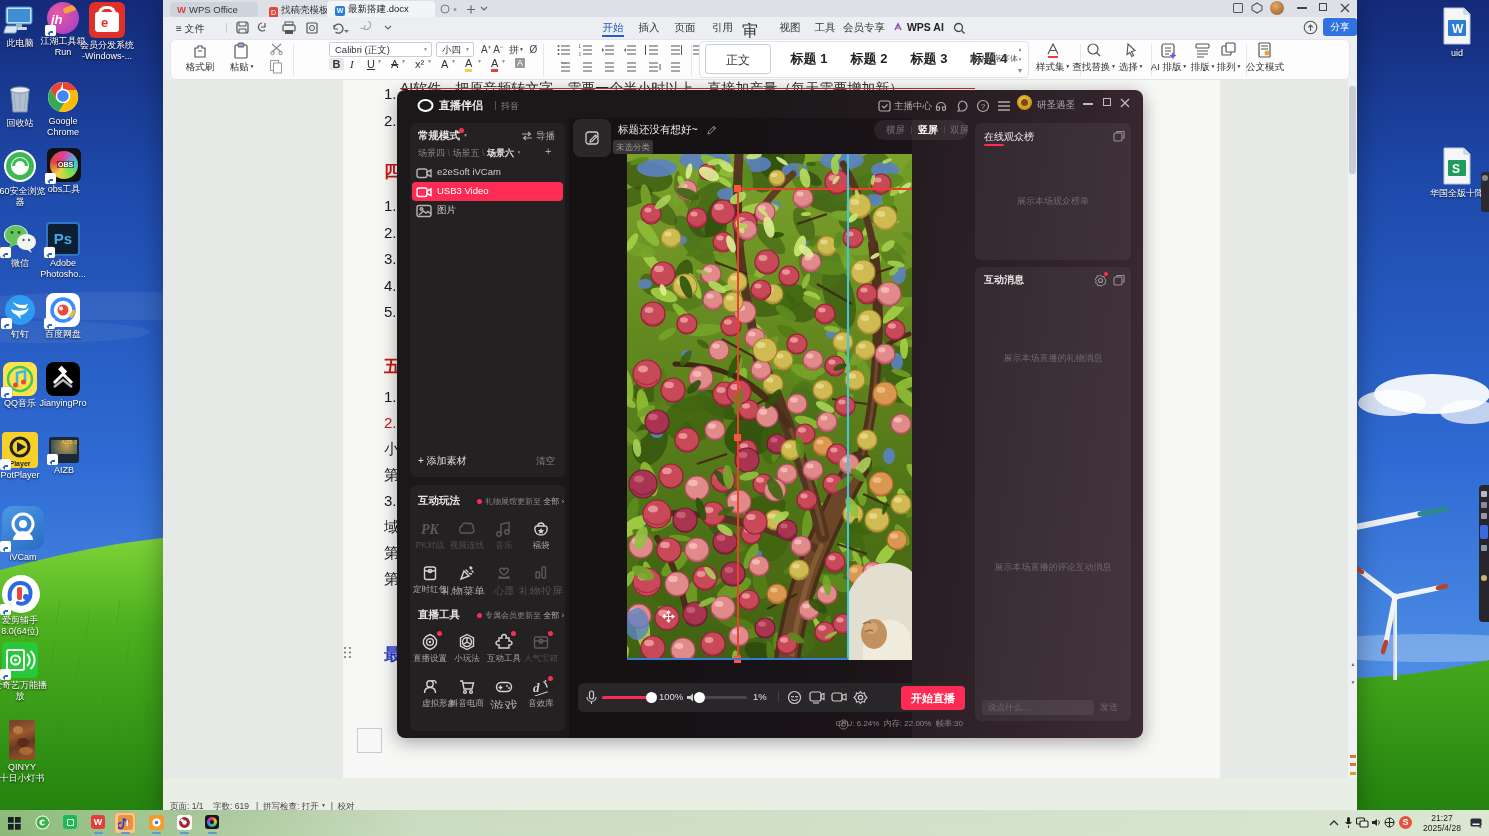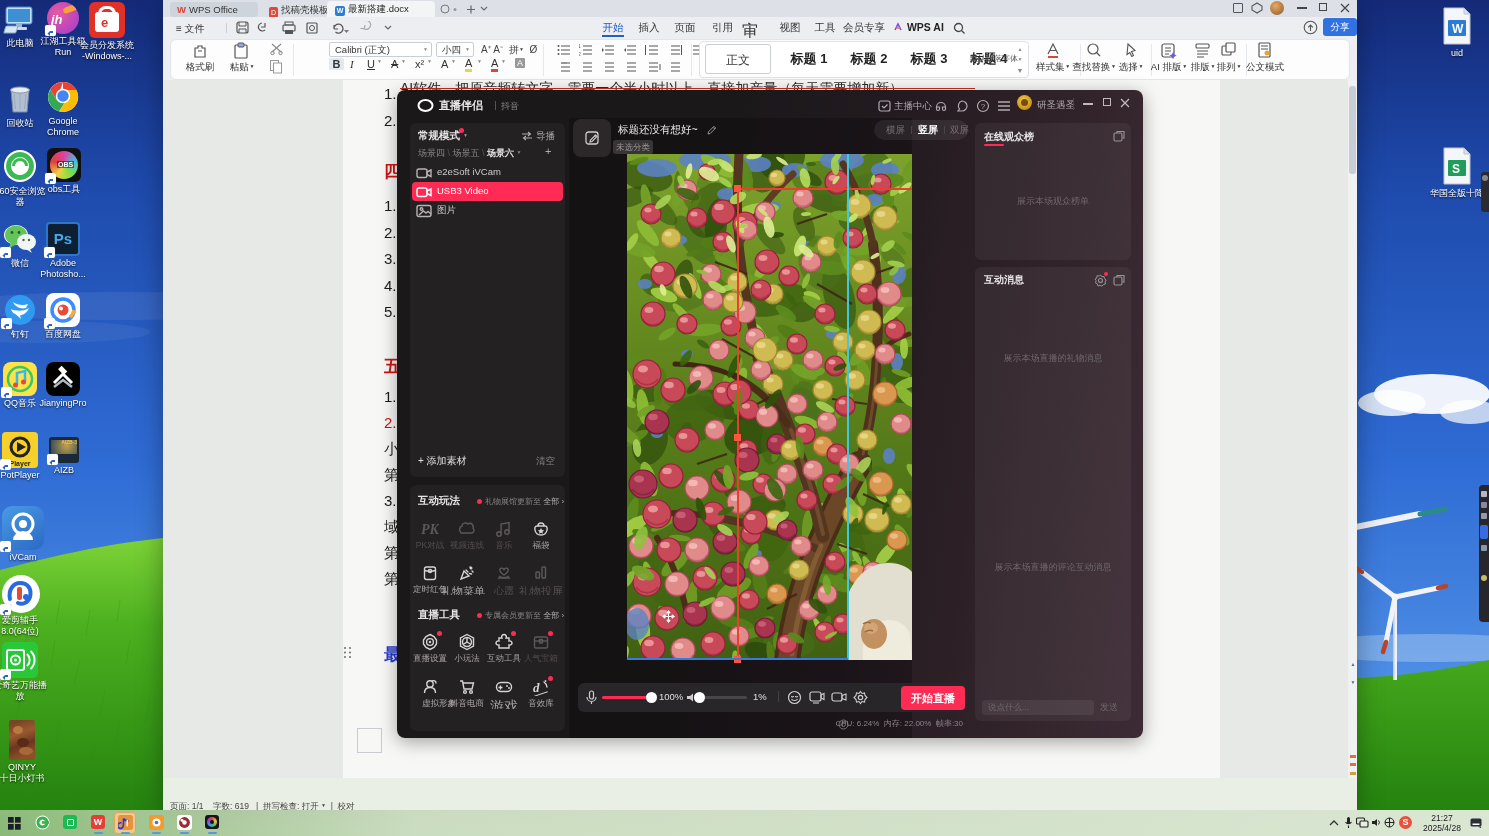--- a/index.html
+++ b/index.html
@@ -1471,21 +1471,21 @@
       <circle cx="7.5" cy="7.5" r="2.2" stroke="#d0cbcd" fill="none" stroke-width="1.2"></circle>
       <path d="M7.5 1.5 L9 3.5 L11.5 3 L12 5.5 L14 7.5 L12 9.5 L11.5 12 L9 11.5 L7.5 13.5 L6 11.5 L3.5 12 L3 9.5 L1 7.5 L3 5.5 L3.5 3 L6 3.5 Z" stroke="#d0cbcd" fill="none" stroke-width="1.1"></path>
     </svg>
     <div class="ab" style="left:504px;top:596px;width:64px;height:24px;background:#fe2c55;border-radius:4px;color:#fff;font-size:11px;font-weight:bold;text-align:center;line-height:25px">开始直播</div>
     <svg class="ab" style="left:441px;top:629px" width="11" height="11">
       <circle cx="5.5" cy="5.5" r="4.5" stroke="#7a7476" fill="none" stroke-width="1"></circle>
       <path d="M3.5 5.5 a2 2 0 0 1 4 0 a2 2 0 0 1 -4 0" stroke="#7a7476" fill="none" stroke-width="1"></path>
     </svg>
     <div class="ab" style="left:400px;top:628px;width:166px;height:11px;font-size:8px;color:#8a8486;text-align:right;white-space:nowrap">CPU: 6.24%&nbsp;&nbsp;内存: 22.00%&nbsp;&nbsp;帧率:30</div>
     <div class="ab" style="left:578px;top:33px;width:156px;height:137px;background:rgba(255,255,255,0.05);border-radius:6px"></div>
-    <div class="ab" style="left:587px;top:40px;width:80px;height:13px;font-size:10px;font-weight:bold;color:#e8e4e6">在线观众榜</div>
+    <div class="ab" style="left:587px;top:40px;width:80px;height:13px;font-size:10px;font-weight:normal;color:#e8e4e6">在线观众榜</div>
     <div class="ab" style="left:587px;top:54px;width:20px;height:2px;background:#fe2c55;border-radius:1px"></div>
     <svg class="ab" style="left:716px;top:40px" width="12" height="12">
       <rect x="1" y="3" width="8" height="8" rx="1.5" stroke="#9a9496" fill="none" stroke-width="1.1"></rect>
       <path d="M4 3 V1.5 H11 V8 H9.5" stroke="#9a9496" fill="none" stroke-width="1.1"></path>
     </svg>
     <div class="ab" style="left:578px;top:105px;width:156px;height:12px;font-size:9px;color:#6f686b;text-align:center">展示本场观众榜单</div>
     <div class="ab" style="left:578px;top:177px;width:156px;height:454px;background:rgba(255,255,255,0.05);border-radius:6px"></div>
     <div class="ab" style="left:587px;top:183px;width:80px;height:13px;font-size:10px;font-weight:bold;color:#e8e4e6">互动消息</div>
     <svg class="ab" style="left:697px;top:184px" width="13" height="13">
       <circle cx="6.5" cy="6.5" r="2" stroke="#9a9496" fill="none" stroke-width="1.1"></circle>

